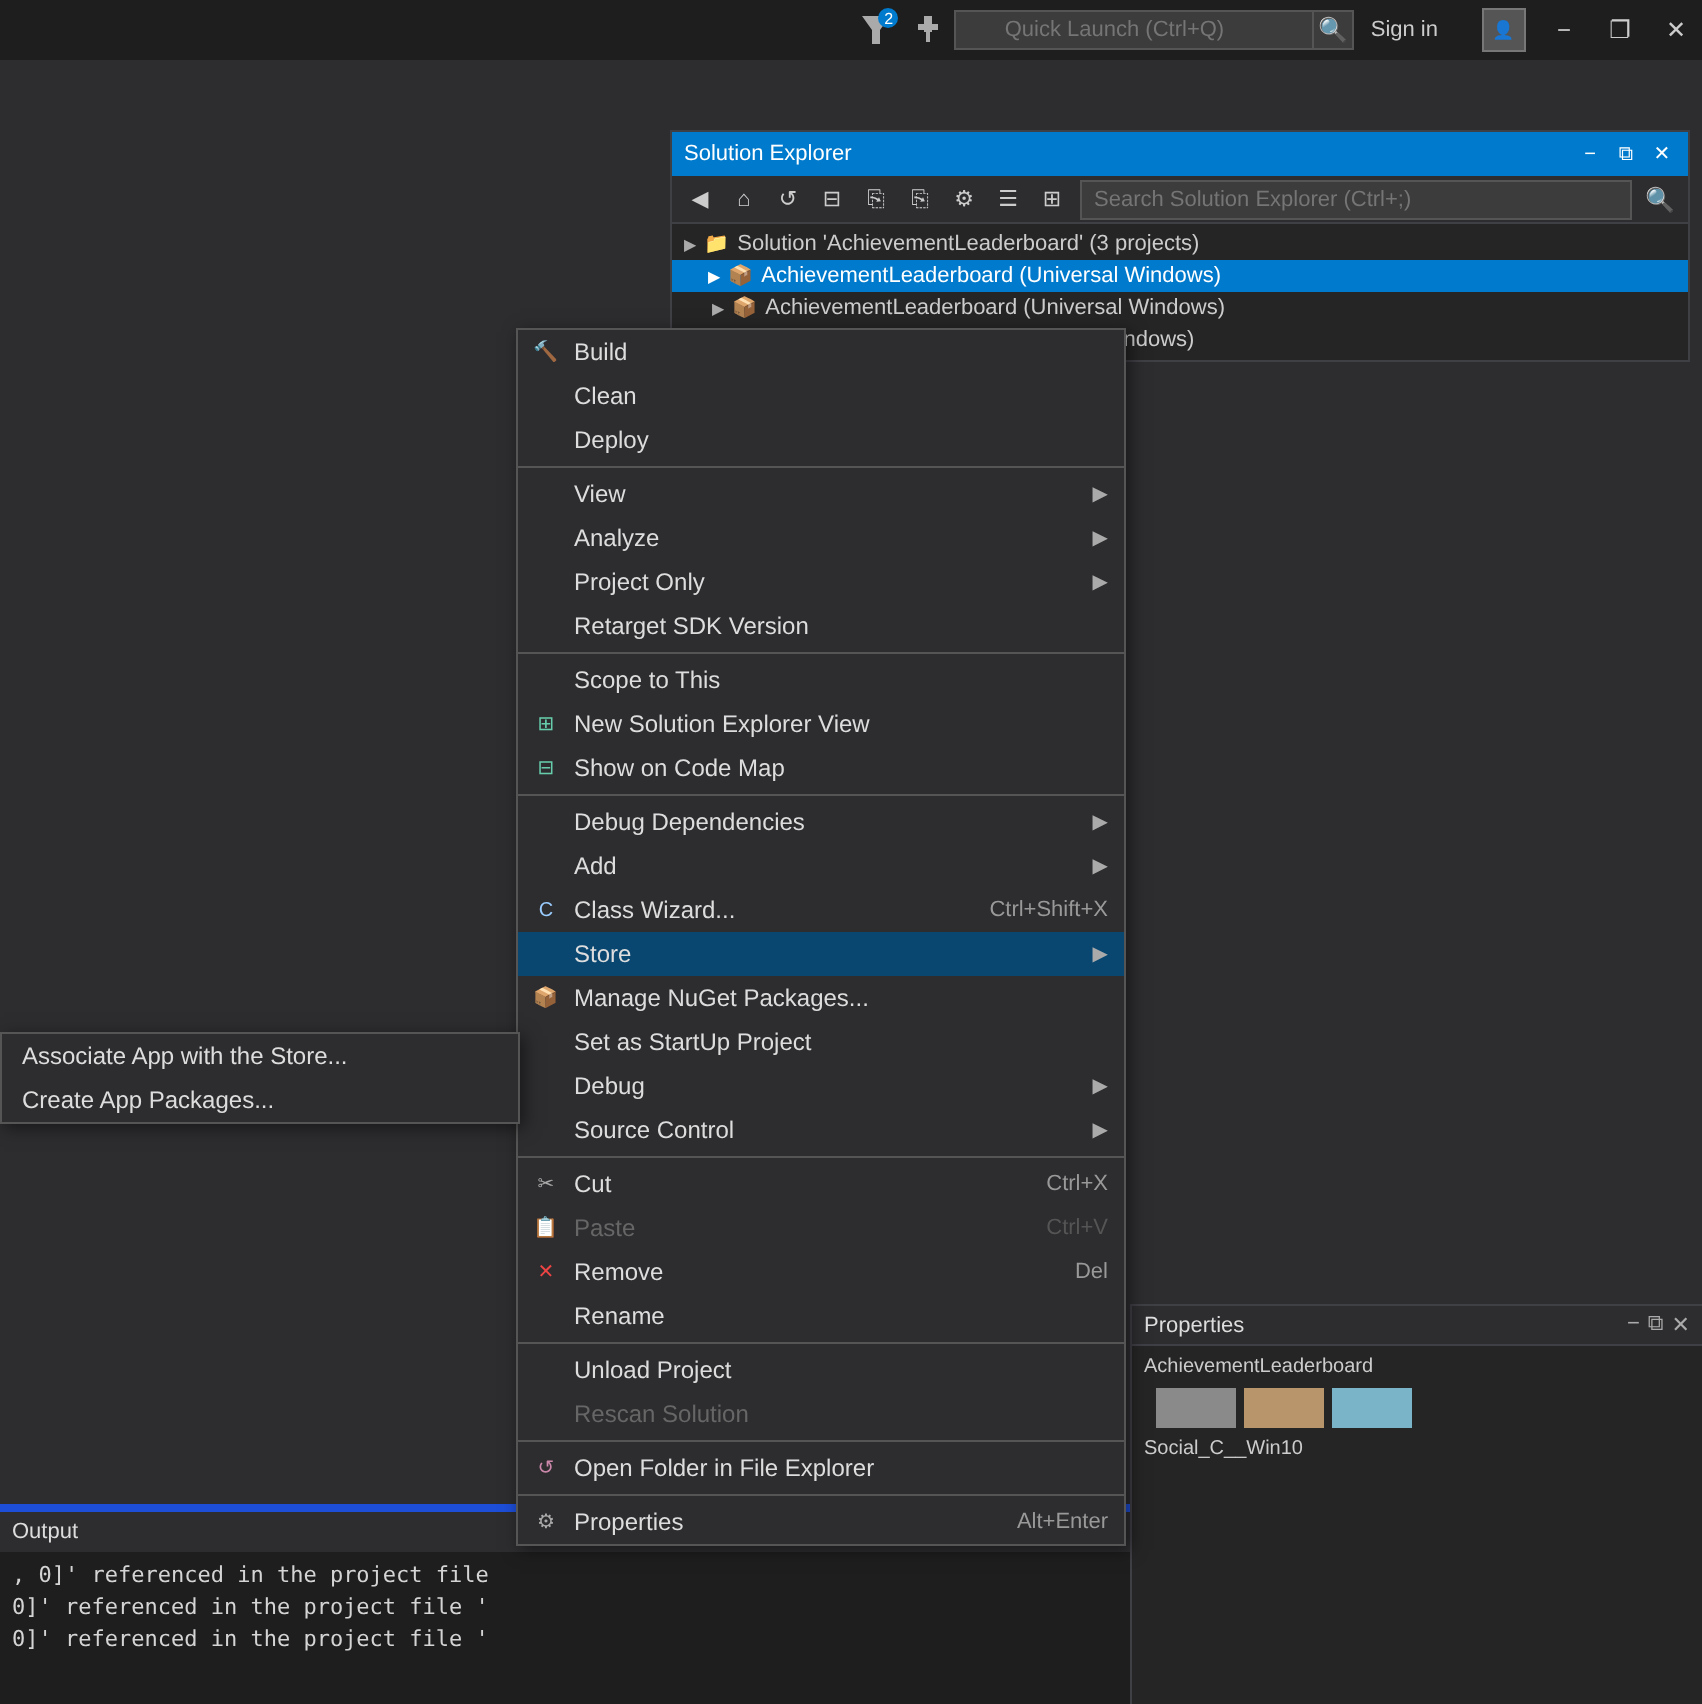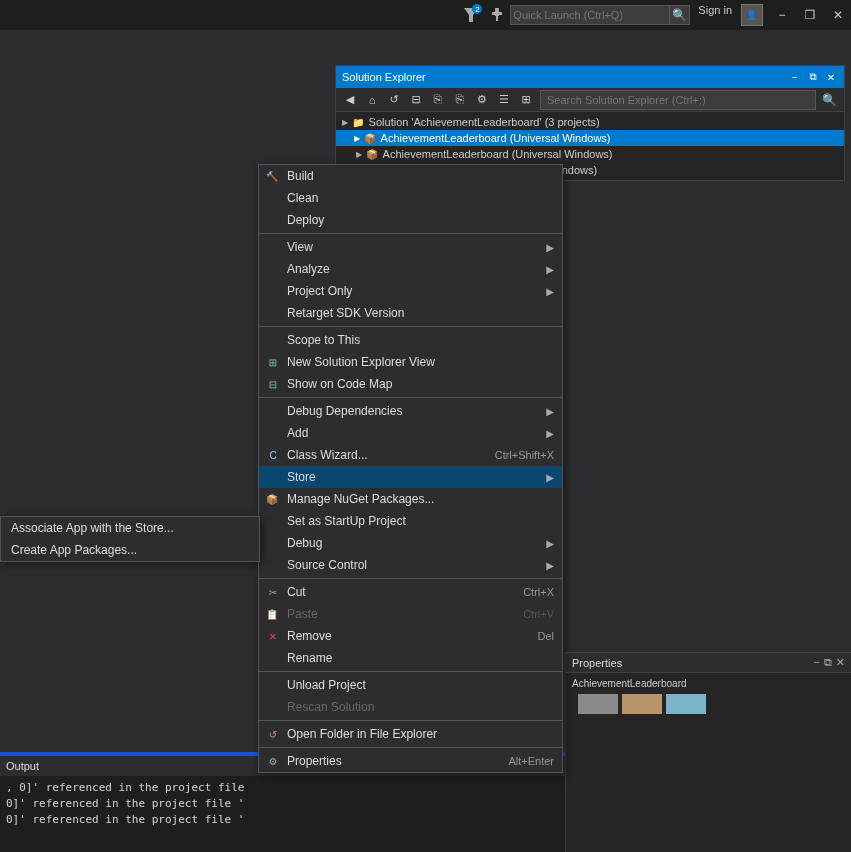--- a/index.html
+++ b/index.html
@@ -27,43 +27,43 @@
     .title-bar-search {
       display: flex;
       align-items: center;
       margin-right: 8px;
     }
     .search-box {
       background: #3c3c3c;
       border: 1px solid #555;
       color: #ccc;
       font-size: 11px;
-      padding: 2px 2px;
-      width: 160px;
+      padding: 2px 24px;
+      width: 180px;
       height: 20px;
     }
     .title-bar-icons {
       display: flex;
       align-items: center;
       gap: 2px;
     }
     .tb-icon {
       width: 26px;
       height: 26px;
       display: flex;
       align-items: center;
       justify-content: center;
       color: #ccc;
       font-size: 12px;
       cursor: pointer;
     }
     .sign-in-area {
       display: flex;
-      align-items: flex-start;
-      gap: 9px;
+      align-items: center;
+      gap: 22px;
       padding-right: 4px;
       color: #ccc;
       font-size: 11px;
     }
     .avatar-box {
       width: 22px; height: 22px;
       background: #555;
       border: 1px solid #777;
       display: flex; align-items: center; justify-content: center;
       font-size: 9px;
@@ -551,14 +551,17 @@
   </div>
   <div class="props-content">
     <div class="props-row">
       <span>AchievementLeaderboard</span>
     </div>
     <div class="color-swatches">
       <div class="swatch" style="background:#8a8a8a;"></div>
       <div class="swatch" style="background:#b8956a;"></div>
       <div class="swatch" style="background:#7ab4c8;"></div>
     </div>
+    <div class="props-row">
+      <span>Social_C__Win10</span>
+    </div>
   </div>
 </div>
 
 </body></html>

